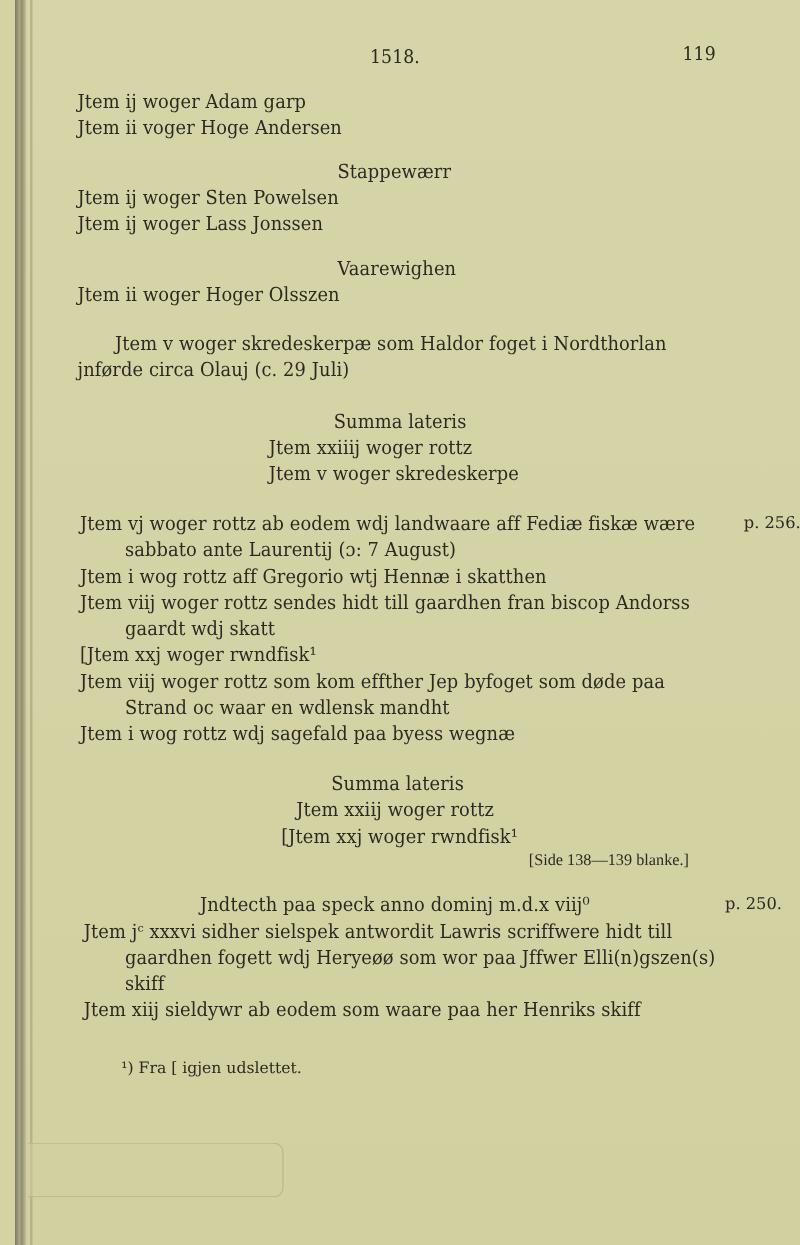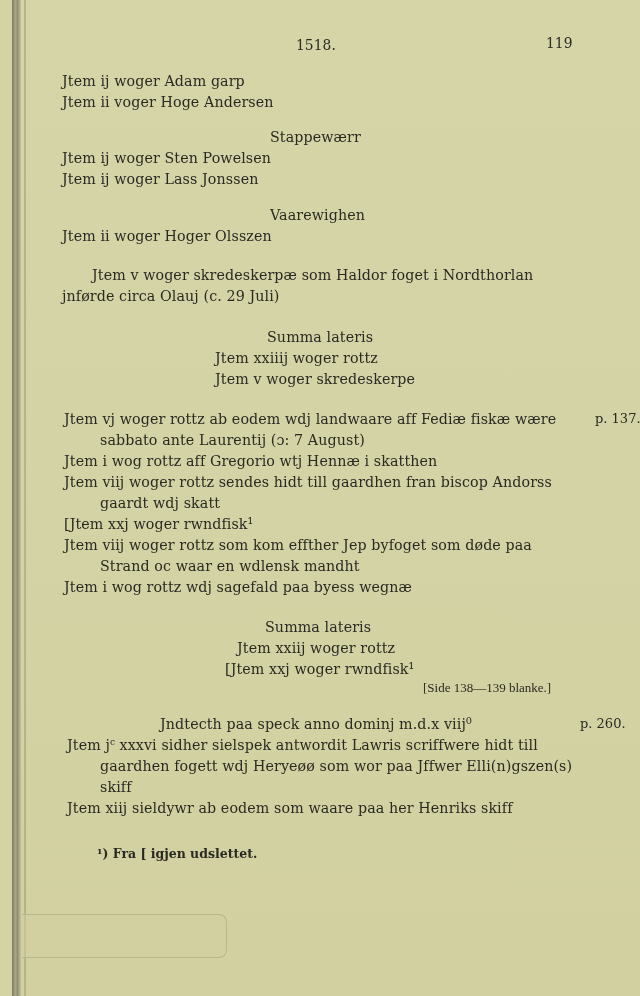--- a/index.html
+++ b/index.html
@@ -71,21 +71,21 @@
       <div class="line" style="left: 253px; top: 618px;">Summa lateris</div>
       <div class="line" style="left: 225px; top: 639px;">Jtem xxiij woger rottz</div>
       <div class="line" style="left: 213px; top: 660px;">[Jtem xxj woger rwndfisk¹</div>
       <div class="line" style="left: 148px; top: 715px;">Jndtecth paa speck anno dominj m.d.x viij⁰</div>
       <div class="line" style="left: 55px; top: 736px;">Jtem jᶜ xxxvi sidher sielspek antwordit Lawris scriffwere hidt till</div>
       <div class="line" style="left: 88px; top: 757px;">gaardhen fogett wdj Heryeøø som wor paa Jffwer Elli(n)gszen(s)</div>
       <div class="line" style="left: 88px; top: 778px;">skiff</div>
       <div class="line" style="left: 55px; top: 799px;">Jtem xiij sieldywr ab eodem som waare paa her Henriks skiff</div>
     </div>
   <div id="margins">
-      <div class="marg" style="left: 583px; top: 411px;">p. 137.</div>
+      <div class="marg" style="left: 583px; top: 411px;">p. 256.</div>
       <div class="marg" style="left: 411px; top: 680px; font-family: Liberation Serif, serif;">[Side 138—139 blanke.]</div>
-      <div class="marg" style="left: 568px; top: 716px;">p. 260.</div>
+      <div class="marg" style="left: 568px; top: 716px;">p. 250.</div>
     </div>
 
-  <div class="marg note" id="footnote" style="left: 85px; top: 846px; font-weight: bold;">¹) Fra [ igjen udslettet.</div>
+  <div class="marg note" id="footnote" style="left: 85px; top: 846px;">¹) Fra [ igjen udslettet.</div>
 
   <div class="tab-shape"></div>
 </div>
 
 </body></html>

